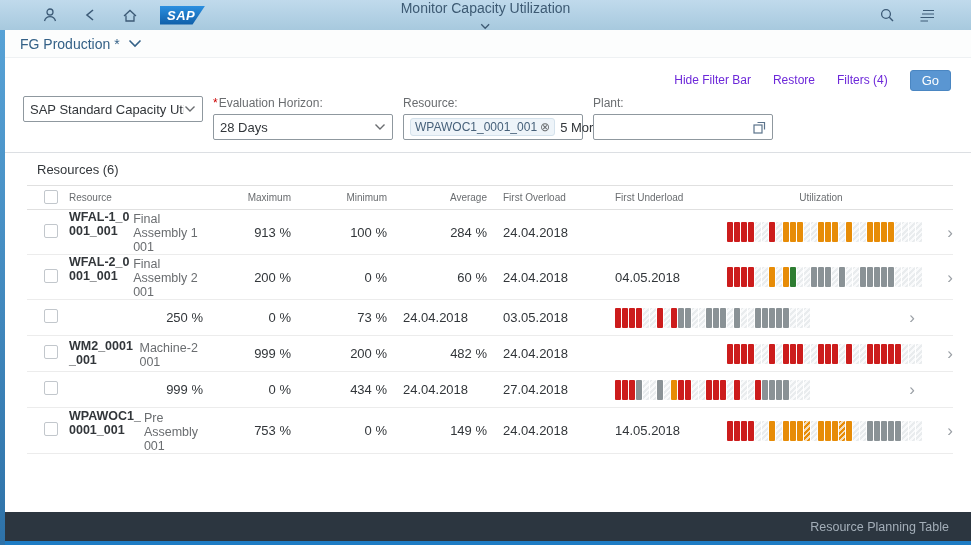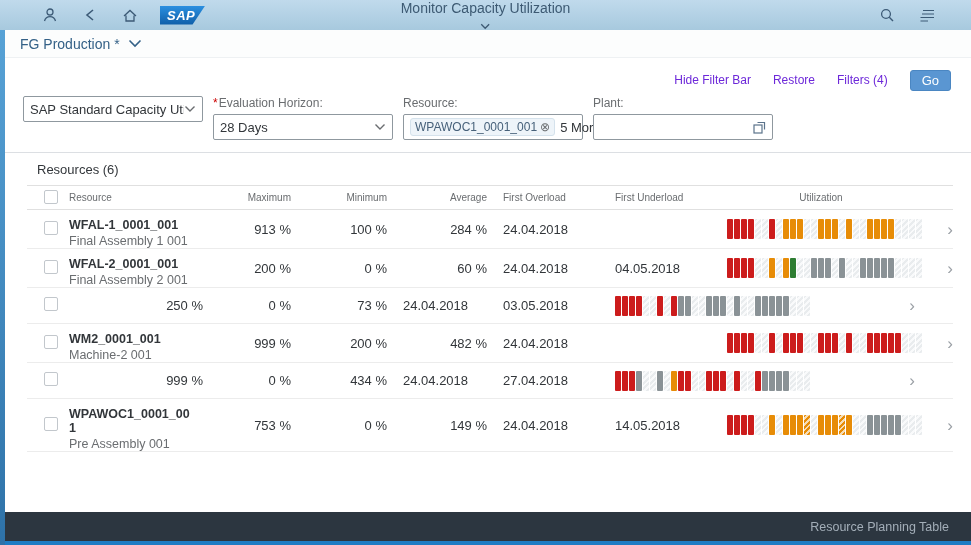--- a/index.html
+++ b/index.html
@@ -48,21 +48,21 @@
   .tbl-tools{margin-left:auto;display:flex;align-items:center;gap:16px;}
   .tool-icon{color:#55626c;font-size:13px;cursor:pointer;display:inline-flex;align-items:center;}
   .gear{font-size:15px;}
   .grid{display:grid;grid-template-columns:34px 150px 88px 96px 100px 112px 112px 1fr 30px;align-items:center;}
   .thead{border-top:1px solid #e0e0e0;border-bottom:1px solid #e0e0e0;height:25px;font-size:10px;color:#6a6d70;}
   .thead .cell,.trow .cell{padding:0 8px;}
   .num{text-align:right;}
   .ctr{text-align:center;}
   .checkbox{display:inline-block;width:14px;height:14px;border:1px solid #c2c7cc;border-radius:2px;background:#fff;cursor:pointer;margin-left:9px;}
   .trow{border-bottom:1px solid #ececec;min-height:36px;font-size:13px;color:#32363a;cursor:pointer;}
-  .c-res{display:flex;flex-direction:column;justify-content:center;padding:3px 8px;margin-top:8px;}
+  .c-res{display:flex;flex-direction:row;justify-content:center;padding:3px 8px;}
   .res-name{font-weight:bold;font-size:12.5px;line-height:14px;max-width:126px;word-break:break-all;}
   .res-desc{color:#6a6d70;font-size:12.5px;line-height:14px;margin-top:2px;}
   .c-bars{display:flex;align-items:center;padding:0 4px;}
   .seg{flex:0 0 6px;height:20px;margin-right:1px;border-radius:1px;}
   .seg.r{background:#cc1c1c;}
   .seg.o{background:#e78c07;}
   .seg.g{background:#2e7d32;}
   .seg.n{background:#8a9296;}
   .seg.h{background:repeating-linear-gradient(135deg,#e9ecee 0 2px,#f9fafb 2px 4px);}
   .seg.oh{background:repeating-linear-gradient(135deg,#e78c07 0 2px,#f6ddb6 2px 4px);}

